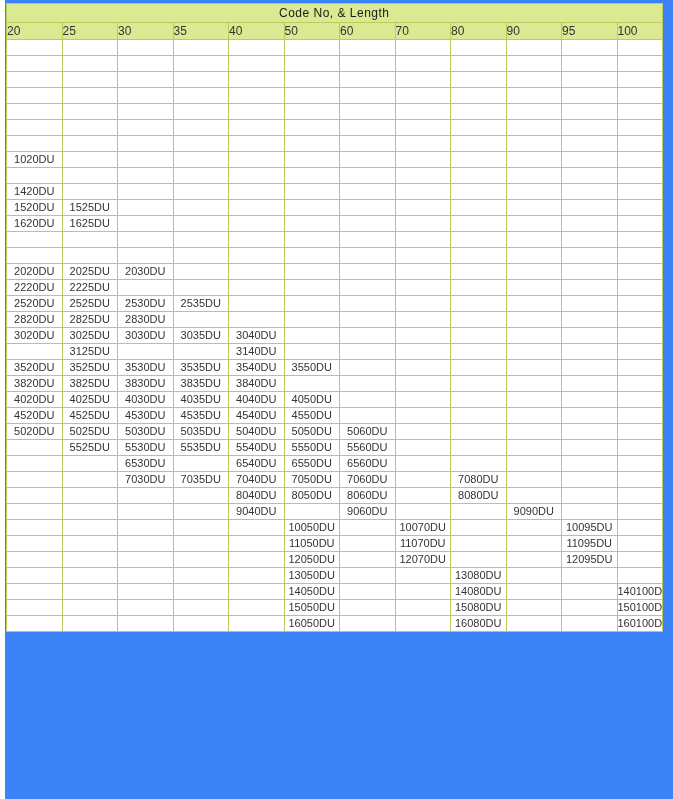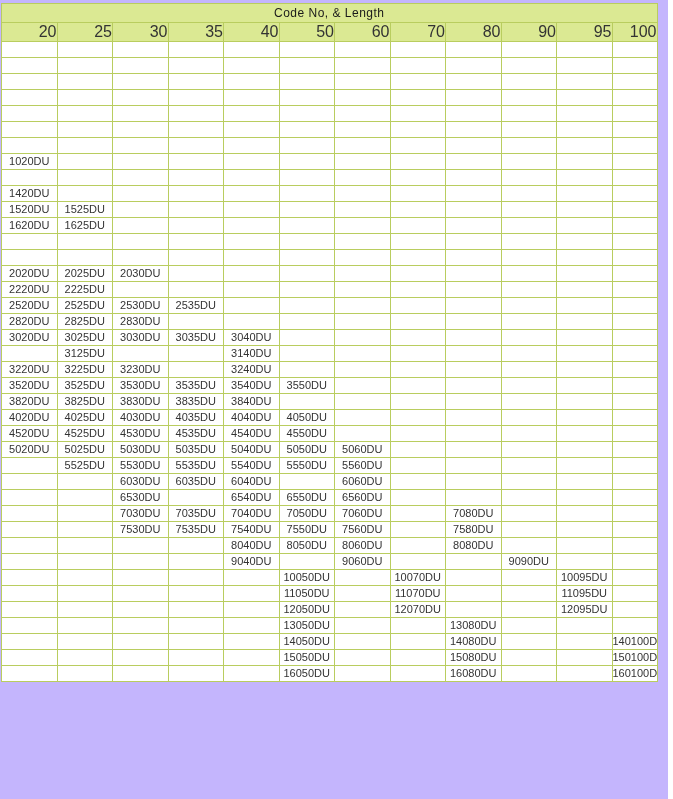--- a/index.html
+++ b/index.html
@@ -3,23 +3,24 @@
 <meta charset="utf-8">
 <style>
   html, body {
     margin: 0;
     padding: 0;
     background: #ffffff;
     font-family: "Liberation Sans", sans-serif;
   }
   .page {
     position: relative;
+    margin-left: 5px;
     width: 668px;
     height: 799px;
-    background: #c4b5fd;
+    background: #3b82f6;
     box-sizing: border-box;
     padding: 3px 0 4px 1px;
     overflow: hidden;
   }
   table.code-table {
     border-collapse: collapse;
     table-layout: fixed;
     width: 656px;
     background: #ffffff;
   }
@@ -35,22 +36,22 @@
     background: #dbe993;
     color: #1a1a1a;
     font-size: 12px;
     text-align: center;
     letter-spacing: 0.5px;
   }
   tr.colhead-row th {
     height: 16px;
     background: #dbe993;
     color: #333333;
-    font-size: 16px;
-    text-align: right;
+    font-size: 12px;
+    text-align: left;
   }
   .code-table tbody td {
     height: 15px;
     background: #ffffff;
     color: #333333;
     font-size: 11px;
     text-align: center;
     line-height: 15px;
   }
 </style>
@@ -367,34 +368,20 @@
           <td>3140DU</td>
           <td></td>
           <td></td>
           <td></td>
           <td></td>
           <td></td>
           <td></td>
           <td></td>
         </tr>
         <tr>
-          <td>3220DU</td>
-          <td>3225DU</td>
-          <td>3230DU</td>
-          <td></td>
-          <td>3240DU</td>
-          <td></td>
-          <td></td>
-          <td></td>
-          <td></td>
-          <td></td>
-          <td></td>
-          <td></td>
-        </tr>
-        <tr>
           <td>3520DU</td>
           <td>3525DU</td>
           <td>3530DU</td>
           <td>3535DU</td>
           <td>3540DU</td>
           <td>3550DU</td>
           <td></td>
           <td></td>
           <td></td>
           <td></td>
@@ -467,34 +454,20 @@
           <td>5560DU</td>
           <td></td>
           <td></td>
           <td></td>
           <td></td>
           <td></td>
         </tr>
         <tr>
           <td></td>
           <td></td>
-          <td>6030DU</td>
-          <td>6035DU</td>
-          <td>6040DU</td>
-          <td></td>
-          <td>6060DU</td>
-          <td></td>
-          <td></td>
-          <td></td>
-          <td></td>
-          <td></td>
-        </tr>
-        <tr>
-          <td></td>
-          <td></td>
           <td>6530DU</td>
           <td></td>
           <td>6540DU</td>
           <td>6550DU</td>
           <td>6560DU</td>
           <td></td>
           <td></td>
           <td></td>
           <td></td>
           <td></td>
@@ -509,34 +482,20 @@
           <td>7060DU</td>
           <td></td>
           <td>7080DU</td>
           <td></td>
           <td></td>
           <td></td>
         </tr>
         <tr>
           <td></td>
           <td></td>
-          <td>7530DU</td>
-          <td>7535DU</td>
-          <td>7540DU</td>
-          <td>7550DU</td>
-          <td>7560DU</td>
-          <td></td>
-          <td>7580DU</td>
-          <td></td>
-          <td></td>
-          <td></td>
-        </tr>
-        <tr>
-          <td></td>
-          <td></td>
           <td></td>
           <td></td>
           <td>8040DU</td>
           <td>8050DU</td>
           <td>8060DU</td>
           <td></td>
           <td>8080DU</td>
           <td></td>
           <td></td>
           <td></td>

